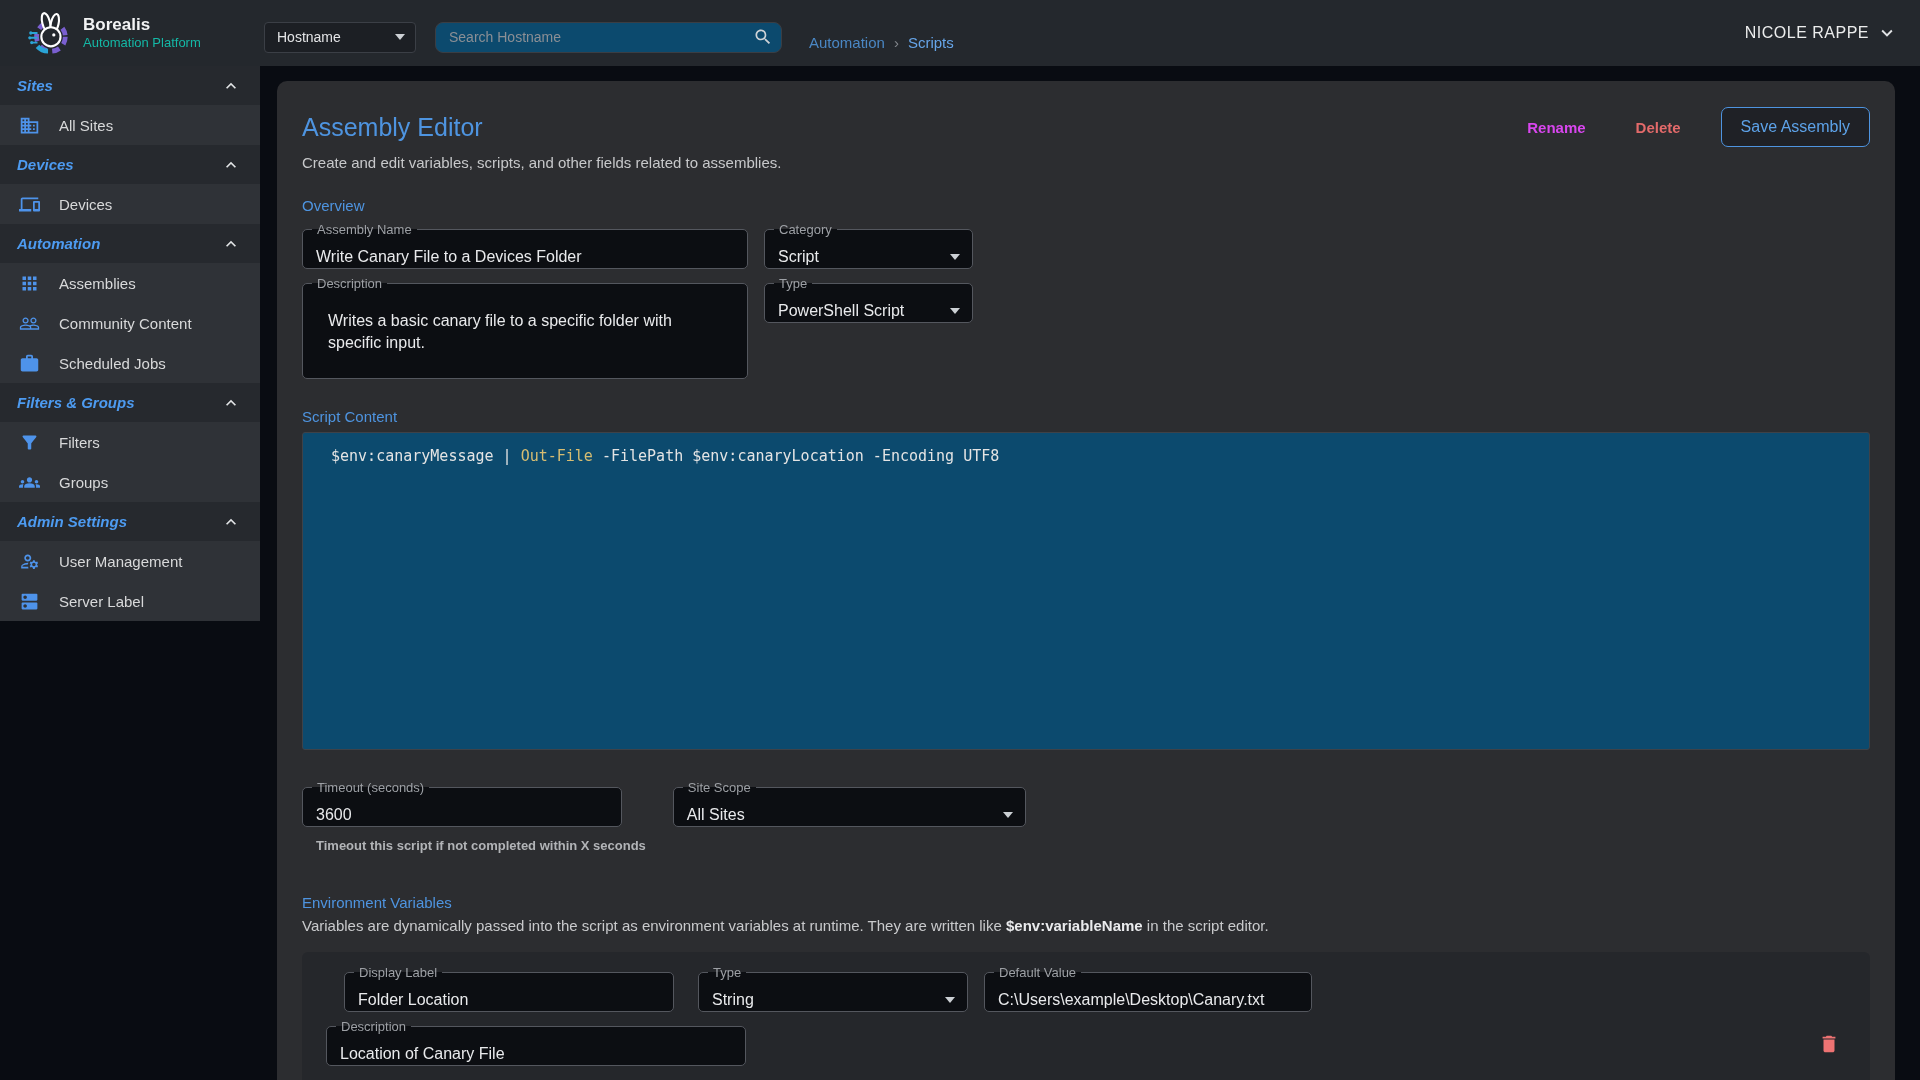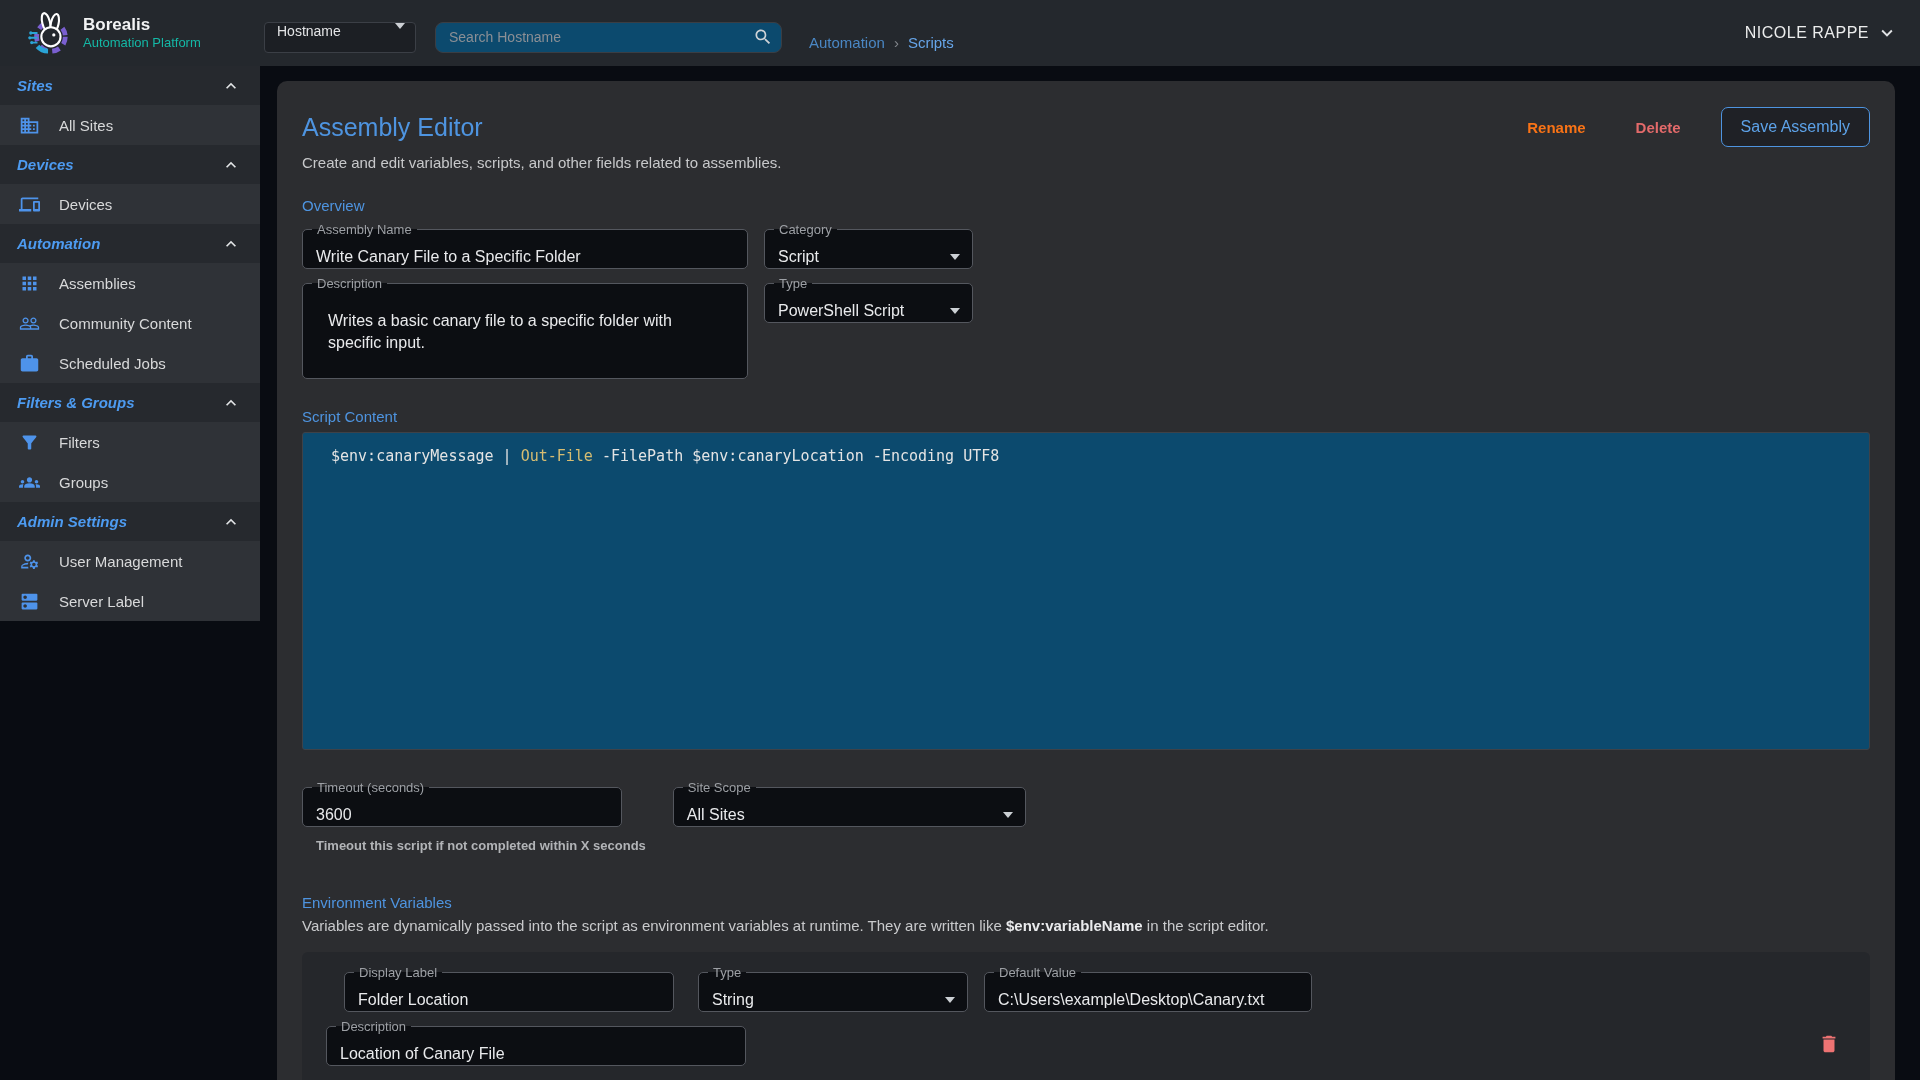--- a/index.html
+++ b/index.html
@@ -16,21 +16,21 @@
   .topbar {
     position:absolute; top:0; left:0; width:1920px; height:66px;
     background:#24282d; display:flex; align-items:center;
   }
   .brand { width:260px; display:flex; align-items:center; gap:11px; padding-left:26px; }
   .brand-name { font-size:17px; font-weight:bold; color:#f2f3f4; line-height:20px; }
   .brand-sub { font-size:13px; color:#14b8a6; line-height:16px; }
   .hostname {
     position:relative; top:4px; margin-left:4px;
     width:152px; height:31px; background:#1c1f24; border:1px solid #3b3f46; border-radius:4px;
-    display:flex; padding:0 10px 0 12px; font-size:14px; color:#e3e4e6;
+    display:flex; align-items:center; padding:0 10px 0 12px; font-size:14px; color:#e3e4e6;
   }
   .caret { width:0; height:0; border-left:5px solid transparent; border-right:5px solid transparent; border-top:6px solid #ccd0d4; margin-left:auto; }
   .searchbox { position:relative; top:4px; margin-left:19px; width:347px; height:31px; }
   .searchbox input {
     width:100%; height:100%; background:#0c4a6e; border:1px solid #3a3e44; border-radius:8px;
     color:#dfe1e4; font-size:14px; padding:0 36px 0 13px; outline:none;
     font-family:"Liberation Sans", sans-serif;
   }
   .searchbox input::placeholder { color:#8b8f95; }
   .searchbox .sicon-search { position:absolute; right:9px; top:5px; width:20px; height:20px; fill:#cfd3d7; }
@@ -52,21 +52,21 @@
   
   .page { position:absolute; left:260px; top:66px; width:1660px; height:1014px; }
   .card {
     position:absolute; left:17px; top:15px; width:1618px; height:1060px;
     background:#2c2d30; border-radius:10px; padding:26px 25px; --outer:#2c2d30;
   }
   .card-head { display:flex; align-items:center; }
   .page-title { color:var(--c-accent,#4e94e0); font-size:25px; line-height:30px; }
   .actions { margin-left:auto; display:flex; align-items:center; }
   .btn-text { font-size:15px; font-weight:bold; padding:8px 12px; cursor:pointer; background:none; border:none; font-family:"Liberation Sans",sans-serif; }
-  .btn-rename { color:#f97316; margin-right:26px; }
+  .btn-rename { color:#d946ef; margin-right:26px; }
   .btn-delete { color:var(--c-delete,#e36a6a); margin-right:28px; }
   .btn-outline {
     border:1px solid var(--c-accent,#4e94e0); color:#5da2e8; background:#1f2126;
     border-radius:7px; padding:10px 19px; font-size:16px; cursor:pointer; font-family:"Liberation Sans",sans-serif;
   }
   .subtitle { margin-top:7px; font-size:15px; color:#c7c8ca; }
   .section-label { color:var(--c-accent,#4e94e0); font-size:15px; }
   .mt-overview { margin-top:26px; }
 
   .row { display:flex; }
@@ -259,21 +259,21 @@
         <button class="btn-outline">Save Assembly</button>
       </div>
     </div>
     <div class="subtitle">Create and edit variables, scripts, and other fields related to assemblies.</div>
 
     <div class="section-label mt-overview">Overview</div>
 
     <div class="row fields-1">
       <div class="field f-name">
         <span class="flabel">Assembly Name</span>
-        <span>Write Canary File to a Specific Folder</span>
+        <span>Write Canary File to a Devices Folder</span>
       </div>
       <div class="field f-cat">
         <span class="flabel">Category</span>
         <span>Script</span>
         <span class="caret"></span>
       </div>
     </div>
 
     <div class="row fields-2">
       <div class="field f-descr">

